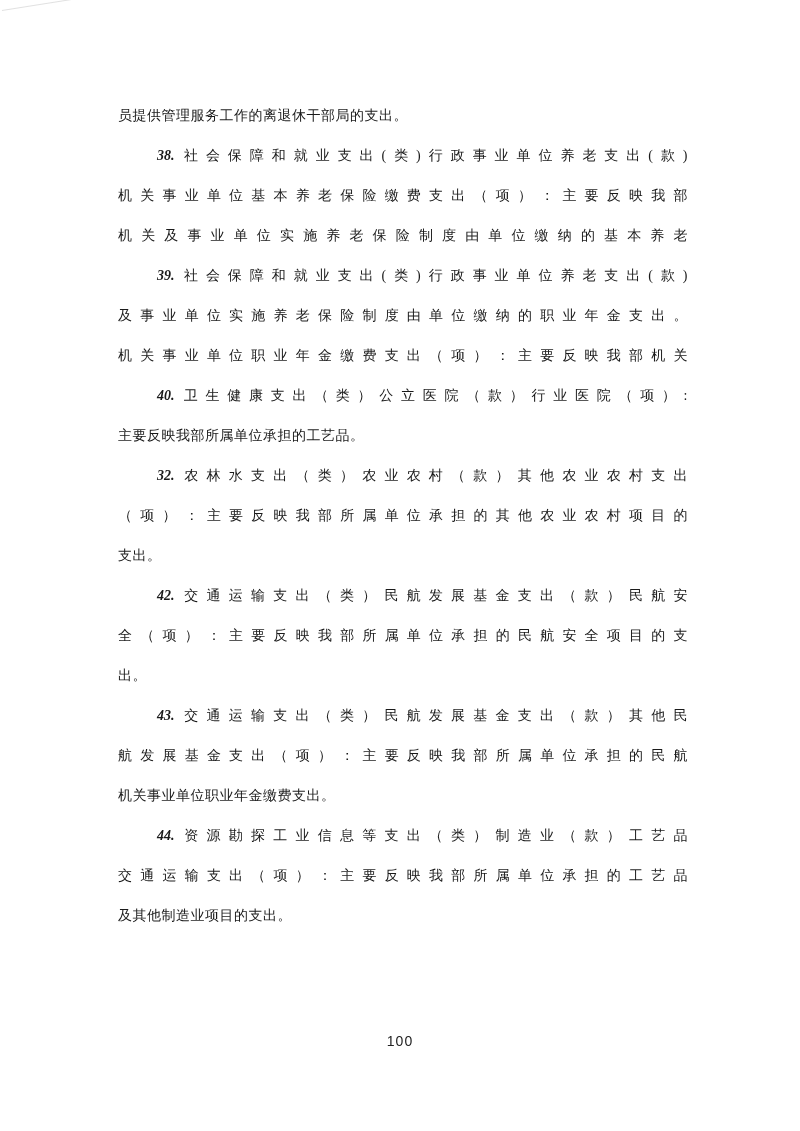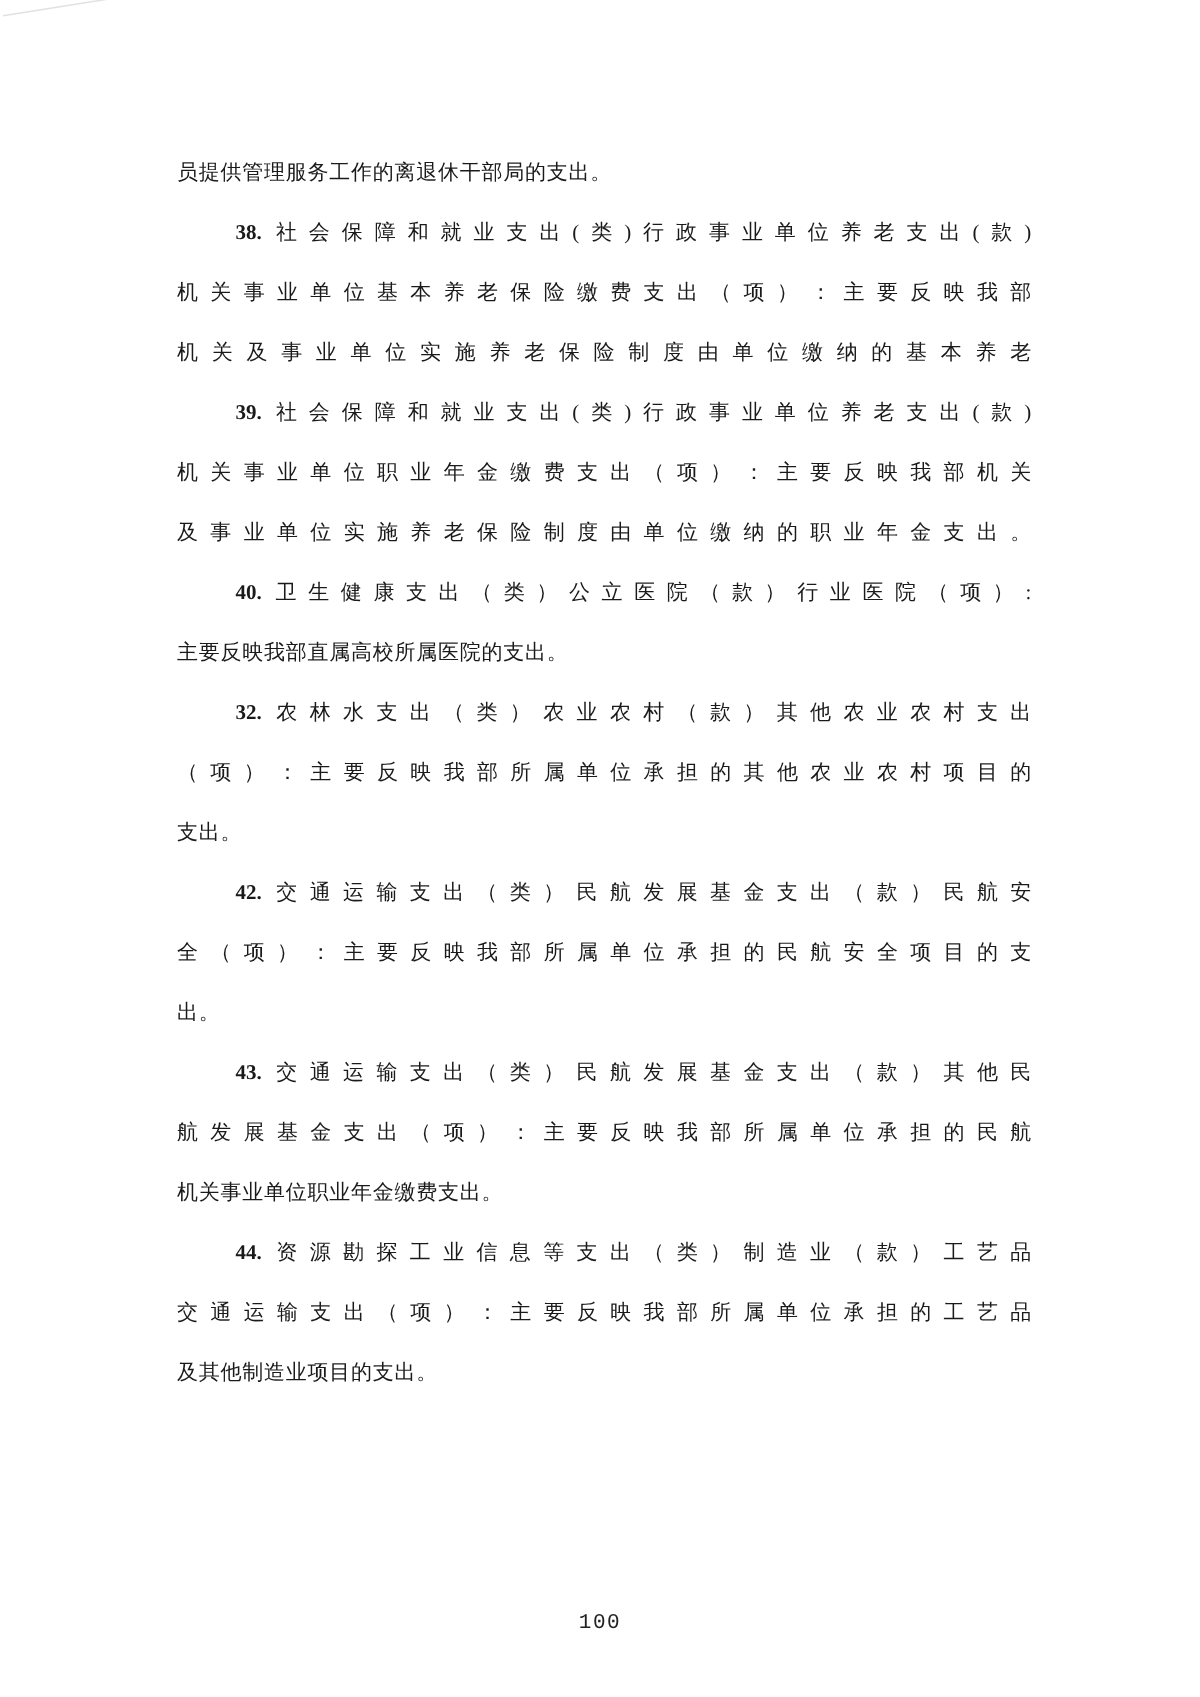--- a/index.html
+++ b/index.html
@@ -43,58 +43,58 @@
   .line.fill {
     text-align: justify;
     text-align-last: justify;
   }
   .line.indent { text-indent: 39px; }
   .num {
     font-family: "Liberation Serif", serif;
     font-weight: bold;
     letter-spacing: 0;
     margin-right: 2px;
+    font-style: italic;
   }
   .pageno {
     position: absolute;
     top: 1030px;
     left: 0;
     width: 100%;
     height: 22px;
     line-height: 22px;
     text-align: center;
     font-size: 14px;
     letter-spacing: 1px;
     color: #222222;
-    font-family: Liberation Mono, monospace;
-    margin-top: 41px;
+    font-family: Liberation Sans, sans-serif;
   }
 </style>
 </head>
 <body>
 
 <div class="page">
   <div class="scan-artifact"></div>
   <main class="textblock" id="textblock">
       <section class="para">
         <p class="line"><span class="txt">员提供管理服务工作的离退休干部局的支出。</span></p>
       </section>
       <section class="para">
         <p class="line fill indent"><b class="num">38.</b><span class="txt">社会保障和就业支出(类)行政事业单位养老支出(款)</span></p>
         <p class="line fill"><span class="txt">机关事业单位基本养老保险缴费支出（项）：主要反映我部</span></p>
         <p class="line fill"><span class="txt">机关及事业单位实施养老保险制度由单位缴纳的基本养老</span></p>
       </section>
       <section class="para">
         <p class="line fill indent"><b class="num">39.</b><span class="txt">社会保障和就业支出(类)行政事业单位养老支出(款)</span></p>
+        <p class="line fill"><span class="txt">及事业单位实施养老保险制度由单位缴纳的职业年金支出。</span></p>
         <p class="line fill"><span class="txt">机关事业单位职业年金缴费支出（项）：主要反映我部机关</span></p>
-        <p class="line fill"><span class="txt">及事业单位实施养老保险制度由单位缴纳的职业年金支出。</span></p>
       </section>
       <section class="para">
         <p class="line fill indent"><b class="num">40.</b><span class="txt">卫生健康支出（类）公立医院（款）行业医院（项）:</span></p>
-        <p class="line"><span class="txt">主要反映我部直属高校所属医院的支出。</span></p>
+        <p class="line"><span class="txt">主要反映我部所属单位承担的工艺品。</span></p>
       </section>
       <section class="para">
         <p class="line fill indent"><b class="num">32.</b><span class="txt">农林水支出（类）农业农村（款）其他农业农村支出</span></p>
         <p class="line fill"><span class="txt">（项）：主要反映我部所属单位承担的其他农业农村项目的</span></p>
         <p class="line"><span class="txt">支出。</span></p>
       </section>
       <section class="para">
         <p class="line fill indent"><b class="num">42.</b><span class="txt">交通运输支出（类）民航发展基金支出（款）民航安</span></p>
         <p class="line fill"><span class="txt">全（项）：主要反映我部所属单位承担的民航安全项目的支</span></p>
         <p class="line"><span class="txt">出。</span></p>

